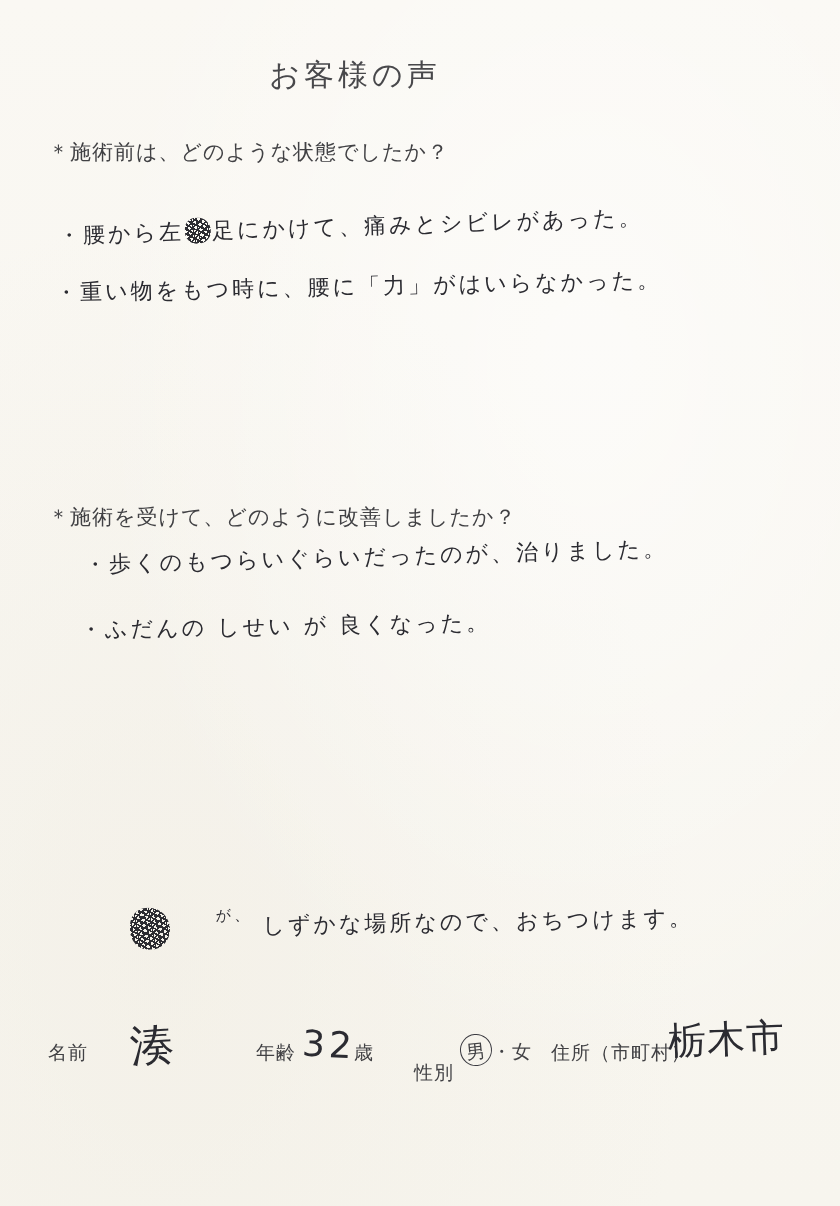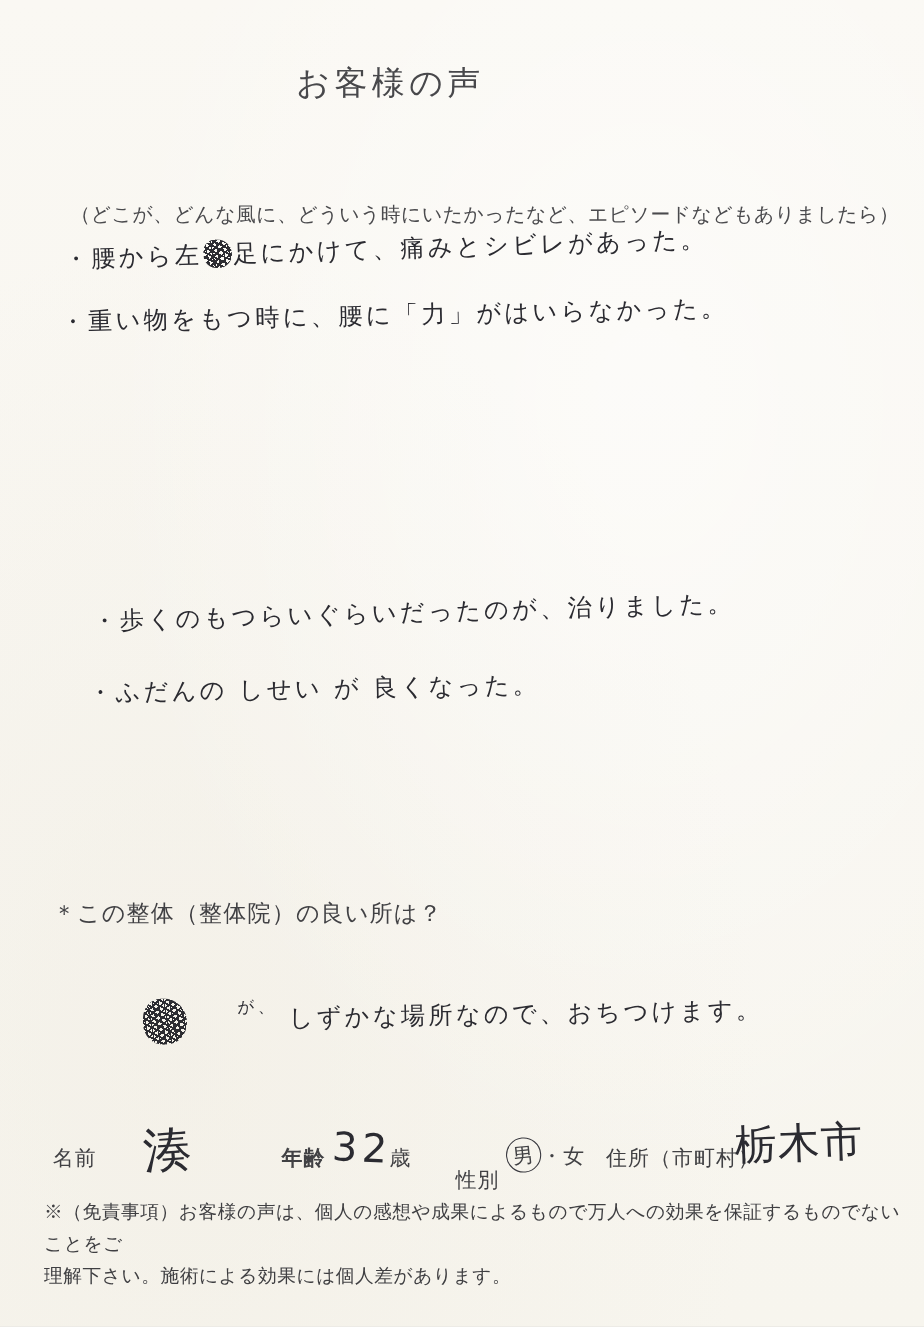--- a/index.html
+++ b/index.html
@@ -58,52 +58,48 @@
     width:782px;
   }
 </style>
 </head>
 <body>
 
 <div class="page">
 
   <div class="abs printed title" style="top:55px;left:0;width:710px;text-align:center;">お客様の声</div>
 
-  <div class="abs printed q-hint" style="top:183px;left:64px;">（どこが、どんな風に、どういう時にいたかったなど、エピソードなどもありましたら）</div>
+  <div class="abs printed q-label" style="top:138px;left:48px;">＊施術前は、どのような状態でしたか？</div>
 
   <div class="abs hw hw-answer" style="top:221px;left:58px;transform:rotate(-1.8deg);">
     <span>・腰から左</span><span class="scribble scribble-inline"></span><span>足にかけて、痛みとシビレがあった。</span>
   </div>
   <div class="abs hw hw-answer" style="top:278px;left:55px;transform:rotate(-1.2deg);">・重い物をもつ時に、腰に「力」がはいらなかった。</div>
 
+  <div class="abs printed q-label" style="top:503px;left:48px;">＊施術を受けて、どのように改善しましたか？</div>
   <div class="abs hw hw-answer" style="top:550px;left:84px;transform:rotate(-1.6deg);">・歩くのもつらいぐらいだったのが、治りました。</div>
   <div class="abs hw hw-answer" style="top:615px;left:80px;transform:rotate(-1deg);">・ふだんの しせい が 良くなった。</div>
 
-  <div class="abs printed q-label" style="top:816px;left:48px;">＊この整体（整体院）の良い所は？</div>
 
   <div class="abs hw hw-answer" style="top:908px;left:130px;transform:rotate(-1deg);">
     <span class="scribble scribble-lg"></span>
     <span style="display:inline-block;width:26px;"></span>
     <span class="hw-small" style="vertical-align:top;">が、</span>
     <span>しずかな場所なので、おちつけます。</span>
   </div>
 
   <div class="abs printed profile-label" style="top:1040px;left:48px;text-align:center;">名前</div>
   <div class="abs hw" style="top:1016px;left:130px;font-size:44px;transform:rotate(-4deg);">湊</div>
 
-  <div class="abs printed profile-label" style="top:1040px;left:256px;font-weight:bold;">年齢</div>
+  <div class="abs printed profile-label" style="top:1040px;left:256px;">年齢</div>
   <div class="abs hw" style="top:1024px;left:302px;font-size:36px;letter-spacing:4px;transform:rotate(3deg);">32</div>
   <div class="abs printed profile-label" style="top:1040px;left:354px;">歳</div>
 
   <div class="abs printed profile-label" style="top:1040px;left:414px;margin-top:20px;">性別</div>
   <div class="abs printed profile-label" style="top:1034px;left:460px;">
     <span class="gender-circle">男</span><span>・</span><span>女</span>
   </div>
 
   <div class="abs printed profile-label" style="top:1040px;left:551px;">住所（市町村）</div>
   <div class="abs hw" style="top:1014px;left:668px;font-size:38px;letter-spacing:1px;transform:rotate(-2deg);">栃木市</div>
 
-  <div class="abs printed disclaimer" style="top:1088px;left:40px;">
-    <span>※（免責事項）お客様の声は、個人の感想や成果によるもので万人への効果を保証するものでないことをご</span><br>
-    <span>理解下さい。施術による効果には個人差があります。</span>
-  </div>
 
 </div>
 
 </body></html>

